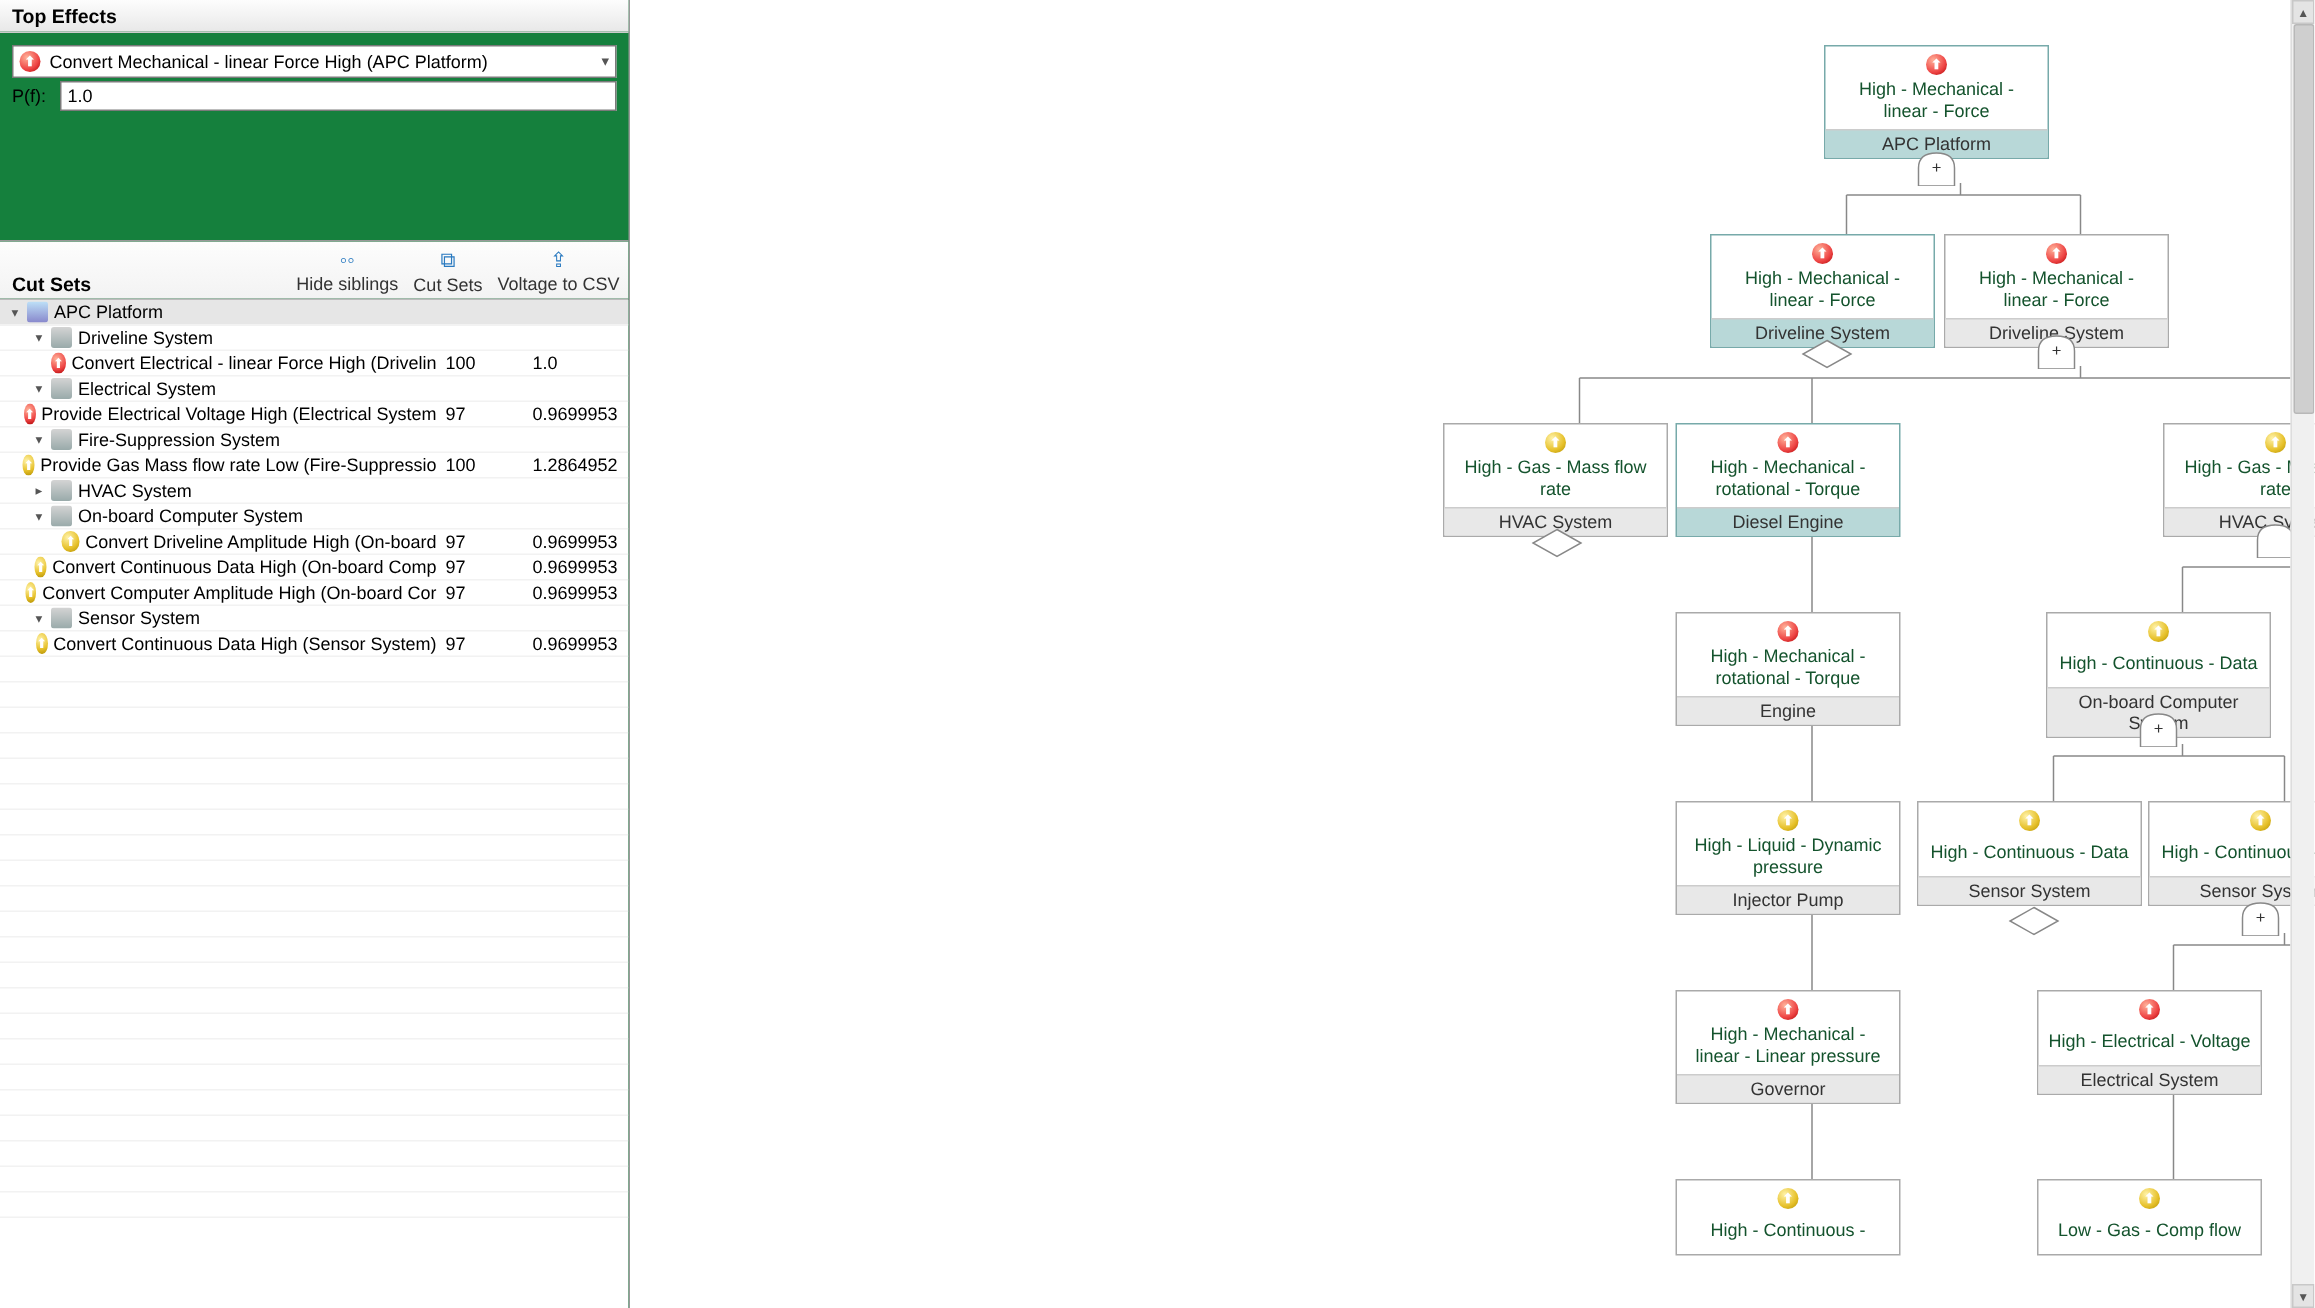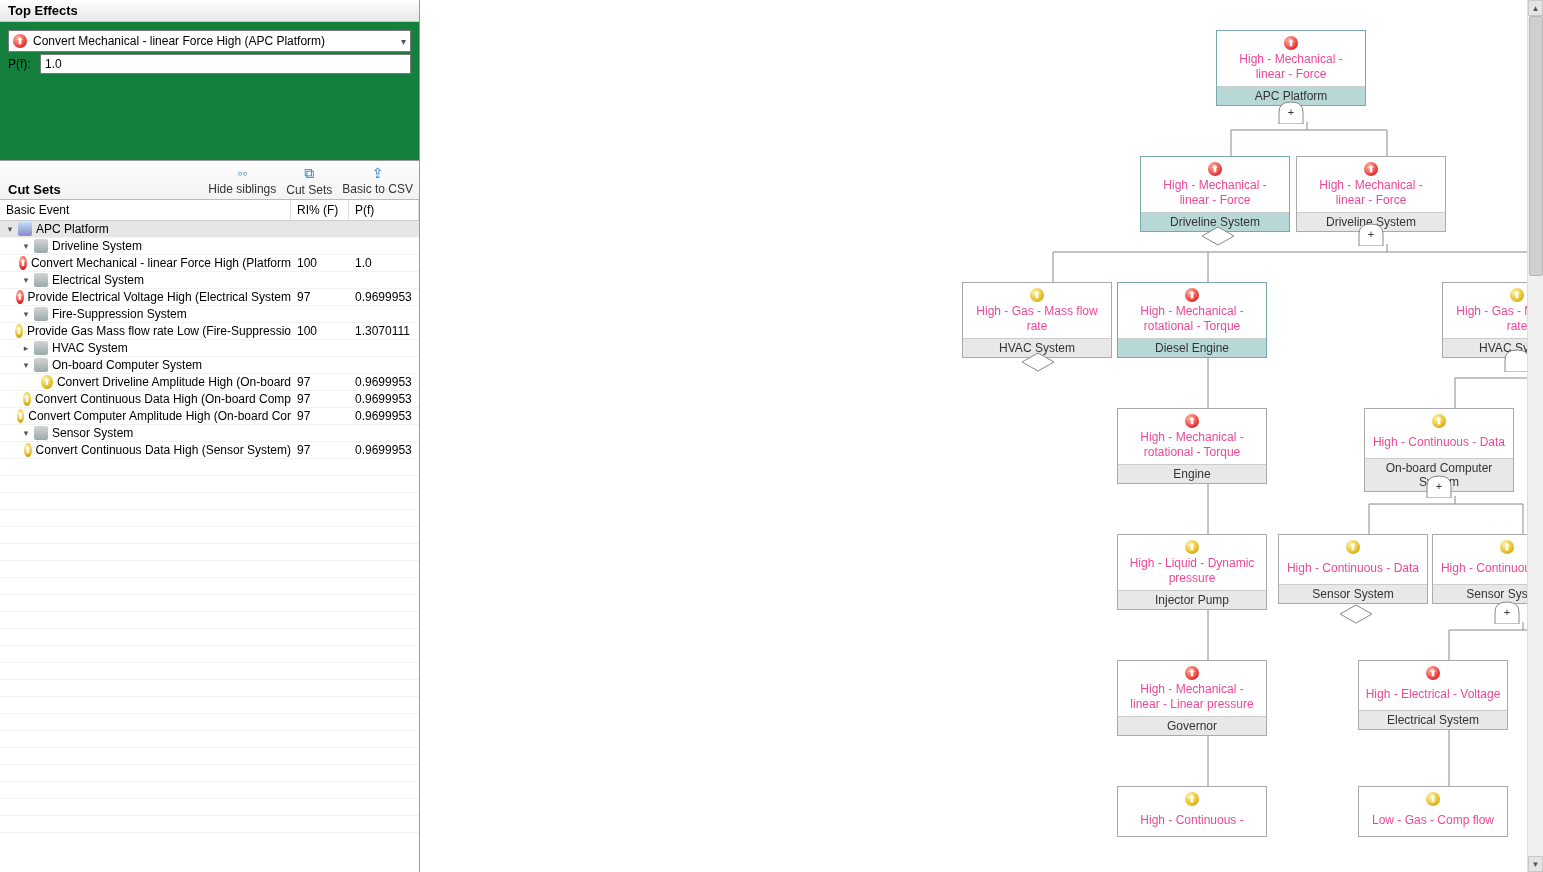--- a/index.html
+++ b/index.html
@@ -42,21 +42,21 @@
 .ind{display:inline-block}
 .right-panel{flex:1;position:relative;overflow:hidden;background:#fff}
 .scrollbar{position:absolute;right:0;top:0;width:16px;height:100%;background:#f0f0f0;border-left:1px solid #ddd}
 .sb-btn{height:16px;background:#e4e4e4;border:1px solid #c8c8c8;display:flex;align-items:center;justify-content:center;font-size:8px;color:#555}
 .sb-thumb{position:absolute;top:16px;width:14px;left:1px;height:260px;background:#cfcfcf;border:1px solid #b8b8b8;border-radius:2px}
 .diagram{position:absolute;left:0;top:0;right:16px;bottom:0}
 .node{position:absolute;border:1px solid #aaa;background:#fff;text-align:center;width:150px}
 .node .n-icon{margin-top:5px;width:14px;height:14px;border-radius:50%;display:inline-flex;align-items:center;justify-content:center;color:#fff;font-size:9px;font-weight:bold}
 .n-icon.red{background:radial-gradient(circle at 35% 30%,#ffb199,#e44 60%,#a00)}
 .n-icon.yel{background:radial-gradient(circle at 35% 30%,#fff2a8,#e6c029 60%,#b08d00)}
-.node .n-title{padding:2px 6px 4px;line-height:1.25;color:#ec4899;min-height:30px;display:flex;align-items:center;justify-content:center}
+.node .n-title{padding:2px 6px 4px;line-height:1.25;color:#14532d;min-height:30px;display:flex;align-items:center;justify-content:center}
 .node .n-sub{background:#e8e8e8;border-top:1px solid #ccc;padding:2px 4px;color:#333}
 .node.sel .n-sub{background:#b8d8d8}
 .node.sel{border-color:#7aa}
 svg.lines{position:absolute;left:0;top:0;width:100%;height:100%;pointer-events:none}
 .gate{position:absolute;width:28px;height:24px}
 .gate svg{width:100%;height:100%}
 .gate .plus{position:absolute;left:50%;top:50%;transform:translate(-50%,-50%);font-size:11px;color:#333}
 .diamond{position:absolute;width:34px;height:20px}
 .diamond svg{width:100%;height:100%}
 </style>
@@ -79,27 +79,22 @@
       <div class="te-pad"></div>
     </div>
   </div>
 
   <div class="cut-sets">
     <div class="cs-toolbar">
       <div class="cs-title">Cut Sets</div>
       <div class="cs-actions">
         <div class="cs-btn"><span class="ic">◦◦</span><span>Hide siblings</span></div>
         <div class="cs-btn"><span class="ic">⧉</span><span>Cut Sets</span></div>
-        <div class="cs-btn"><span class="ic">⇪</span><span>Basic to CSV</span></div>
+        <div class="cs-btn"><span class="ic">⇪</span><span>Voltage to CSV</span></div>
       </div>
-    </div>
-    <div class="tree-header">
-      <div class="th be">Basic Event</div>
-      <div class="th ri">RI% (F)</div>
-      <div class="th pf">P(f)</div>
     </div>
     <div class="tree" id="tree">
         <div class="trow root">
           <div class="tlabel">
             <span class="ind" style="width: 4px;"></span>
             <span class="caret">▾</span>
             <span class="nicon sys"></span>
             <span>APC Platform</span>
           </div>
           <div class="tri"></div>
@@ -113,21 +108,21 @@
             <span>Driveline System</span>
           </div>
           <div class="tri"></div>
           <div class="tpf"></div>
         </div>
         <div class="trow">
           <div class="tlabel">
             <span class="ind" style="width: 36px;"></span>
             <span class="caret none">▾</span>
             <span class="nicon red">⬆</span>
-            <span>Convert Mechanical - linear Force High (Platform</span>
+            <span>Convert Electrical - linear Force High (Drivelin</span>
           </div>
           <div class="tri">100</div>
           <div class="tpf">1.0</div>
         </div>
         <div class="trow">
           <div class="tlabel">
             <span class="ind" style="width: 20px;"></span>
             <span class="caret">▾</span>
             <span class="nicon cube"></span>
             <span>Electrical System</span>
@@ -156,21 +151,21 @@
           <div class="tpf"></div>
         </div>
         <div class="trow">
           <div class="tlabel">
             <span class="ind" style="width: 36px;"></span>
             <span class="caret none">▾</span>
             <span class="nicon yel">⬆</span>
             <span>Provide Gas Mass flow rate Low (Fire-Suppressio</span>
           </div>
           <div class="tri">100</div>
-          <div class="tpf">1.3070111</div>
+          <div class="tpf">1.2864952</div>
         </div>
         <div class="trow">
           <div class="tlabel">
             <span class="ind" style="width: 20px;"></span>
             <span class="caret">▸</span>
             <span class="nicon cube"></span>
             <span>HVAC System</span>
           </div>
           <div class="tri"></div>
           <div class="tpf"></div>

